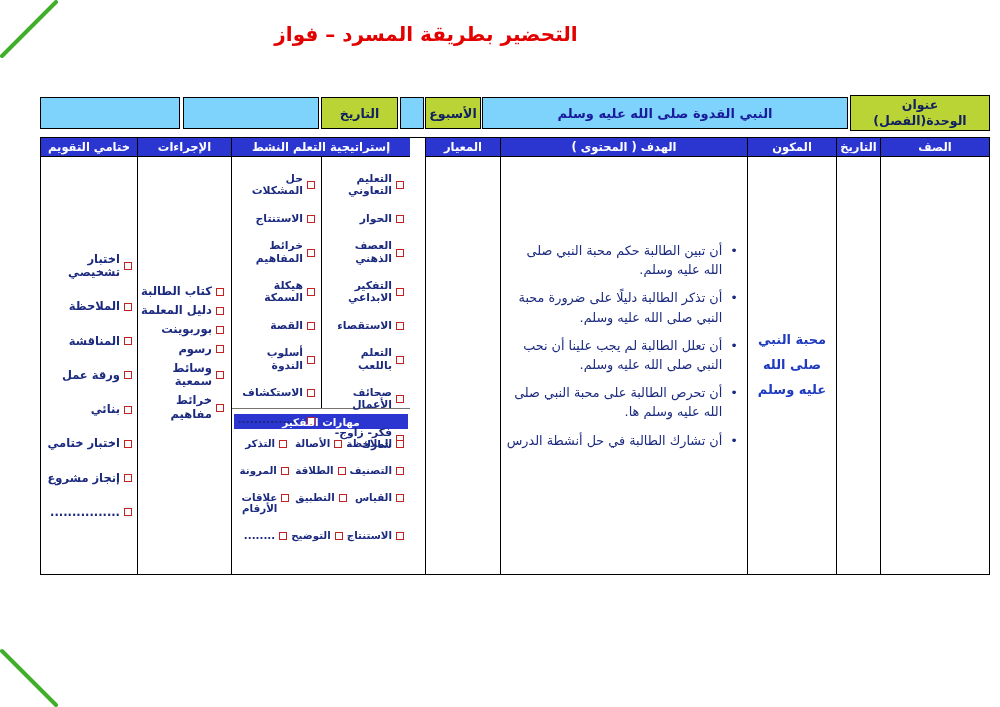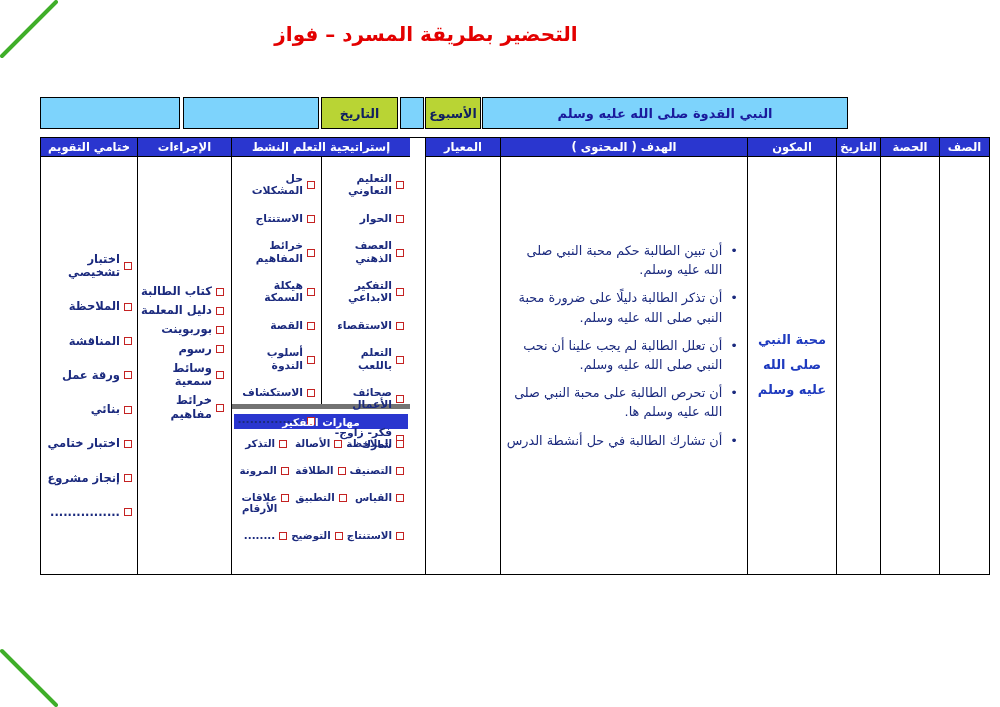--- a/index.html
+++ b/index.html
@@ -55,21 +55,21 @@
   .col-b{flex:1;overflow:hidden;}
 
   .cb-row{direction:rtl;display:flex;align-items:center;gap:4px;
     font-size:11.5px;font-weight:bold;color:var(--navy_text);}
   .cb{width:8px;height:8px;border:1px solid var(--checkbox_red);background:#fff;flex:none;display:inline-block;}
   .cb-label{white-space:normal;text-align:right;line-height:1.15;}
 
   .eval-body{padding:96px 5px 0 2px;display:flex;flex-direction:column;gap:21px;align-items:flex-end;}
   .proc-body{padding:128px 7px 0 2px;display:flex;flex-direction:column;gap:6px;align-items:flex-end;}
 
-  .strat-grid{display:flex;flex-direction:row;height:252px;border-bottom:5px solid #737373;}
+  .strat-grid{display:flex;flex-direction:row;height:252px;border-bottom:1px solid #737373;}
   .strat-col{width:50%;padding:16px 6px 0 2px;display:flex;flex-direction:column;gap:15px;align-items:flex-end;}
   .strat-col.rightlist{border-left:none;}
   .strat-col.leftlist{border-left:none;}
   .strat-col.rightlist{order:2;}
   .strat-col.leftlist{order:1;border-left:none;}
   .strat-col.rightlist{border-left:1px solid #000;}
   .strat-col .cb-row{font-size:10.8px;}
 
   .skills-title{margin:5px 2px 3px 2px;height:15px;background:var(--header_blue);color:#fff;
     font-size:10.5px;font-weight:bold;display:flex;align-items:center;justify-content:center;direction:rtl;}
@@ -99,20 +99,21 @@
   </svg>
 
   <div class="title">التحضير بطريقة المسرد – فواز</div>
 
   <div class="topbox b1"></div>
   <div class="topbox b2"></div>
   <div class="topbox green date">التاريخ</div>
   <div class="topbox b3"></div>
   <div class="topbox green week">الأسبوع</div>
   <div class="topbox unitname">النبي القدوة صلى الله عليه وسلم</div>
+  <div class="topbox green unittitle">عنوان الوحدة(الفصل)</div>
 
   <div class="maintable">
 
     <div class="col c-eval">
       <div class="col-h">ختامي التقويم</div>
       <div class="col-b eval-body">
           <div class="cb-row">
             <span class="cb"></span>
             <span class="cb-label">اختبار تشخيصي</span>
           </div>
@@ -348,24 +349,20 @@
       <div class="col-b comp-body">
         <div class="comp-text">محبة النبي صلى الله عليه وسلم</div>
       </div>
     </div>
 
     <div class="col c-date">
       <div class="col-h">التاريخ</div>
       <div class="col-b"></div>
     </div>
 
-    <div class="col c-per">
-      <div class="col-h">الحصة</div>
-      <div class="col-b"></div>
-    </div>
 
     <div class="col c-grade">
       <div class="col-h">الصف</div>
       <div class="col-b"></div>
     </div>
 
   </div>
 </div>
 
 </body></html>

